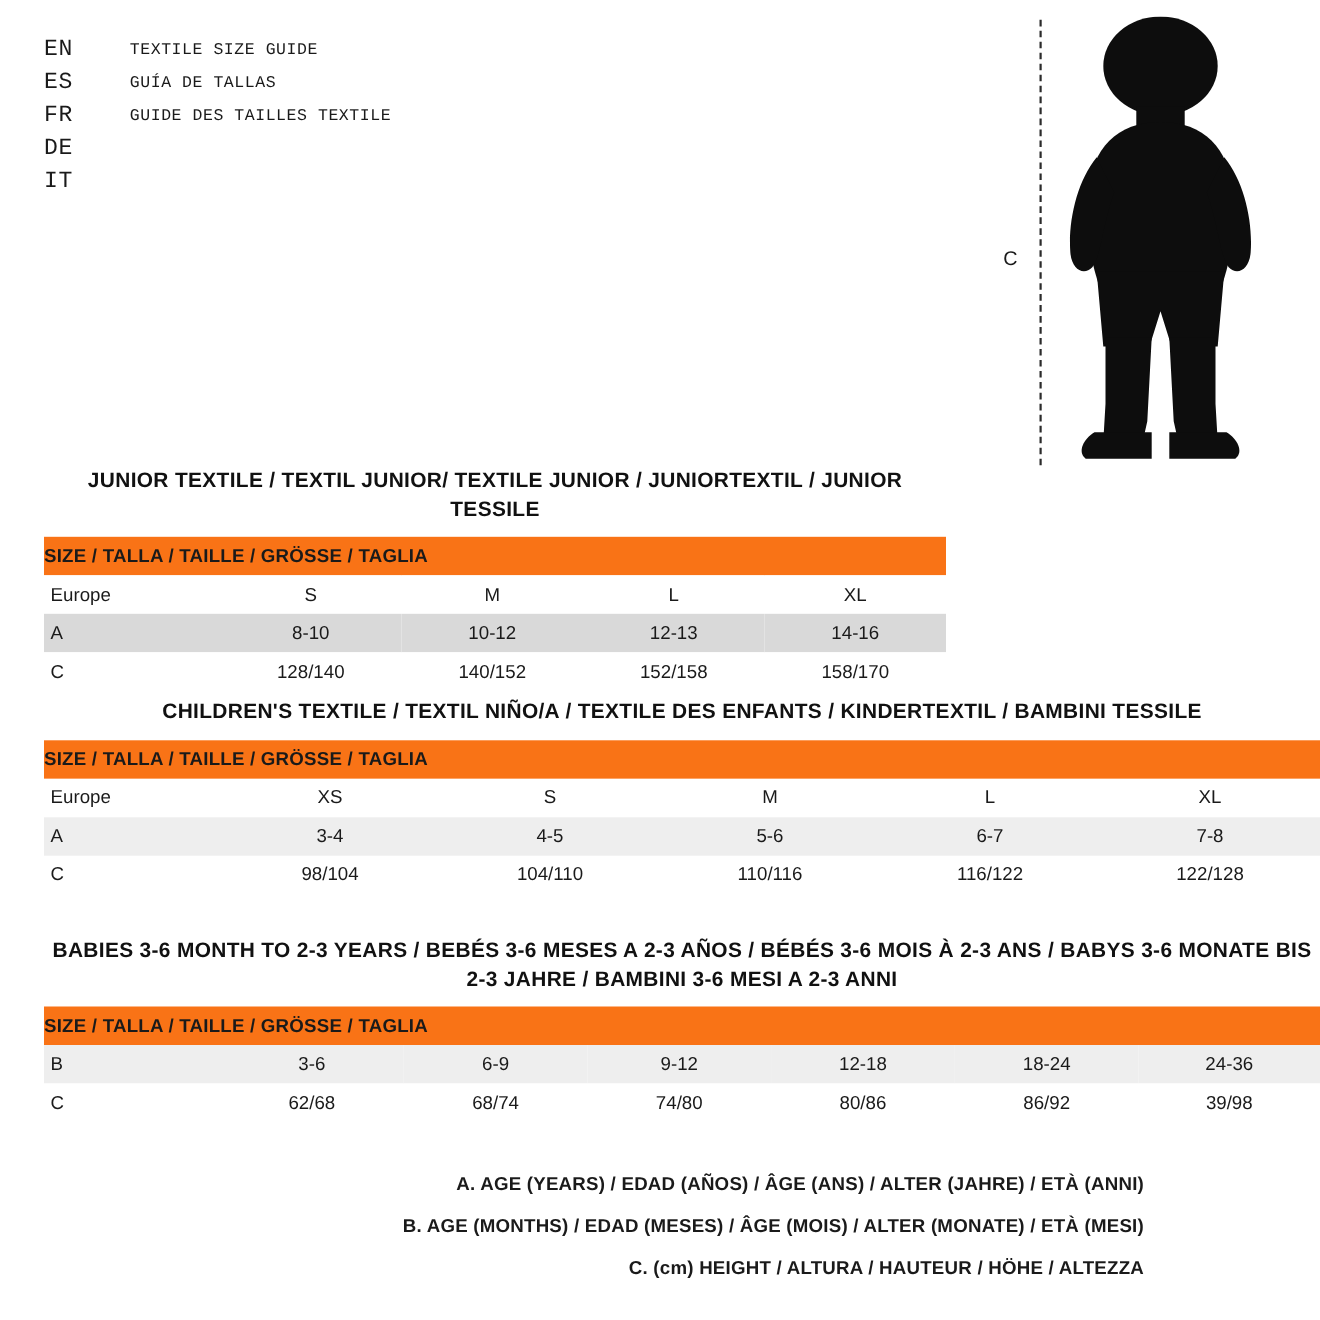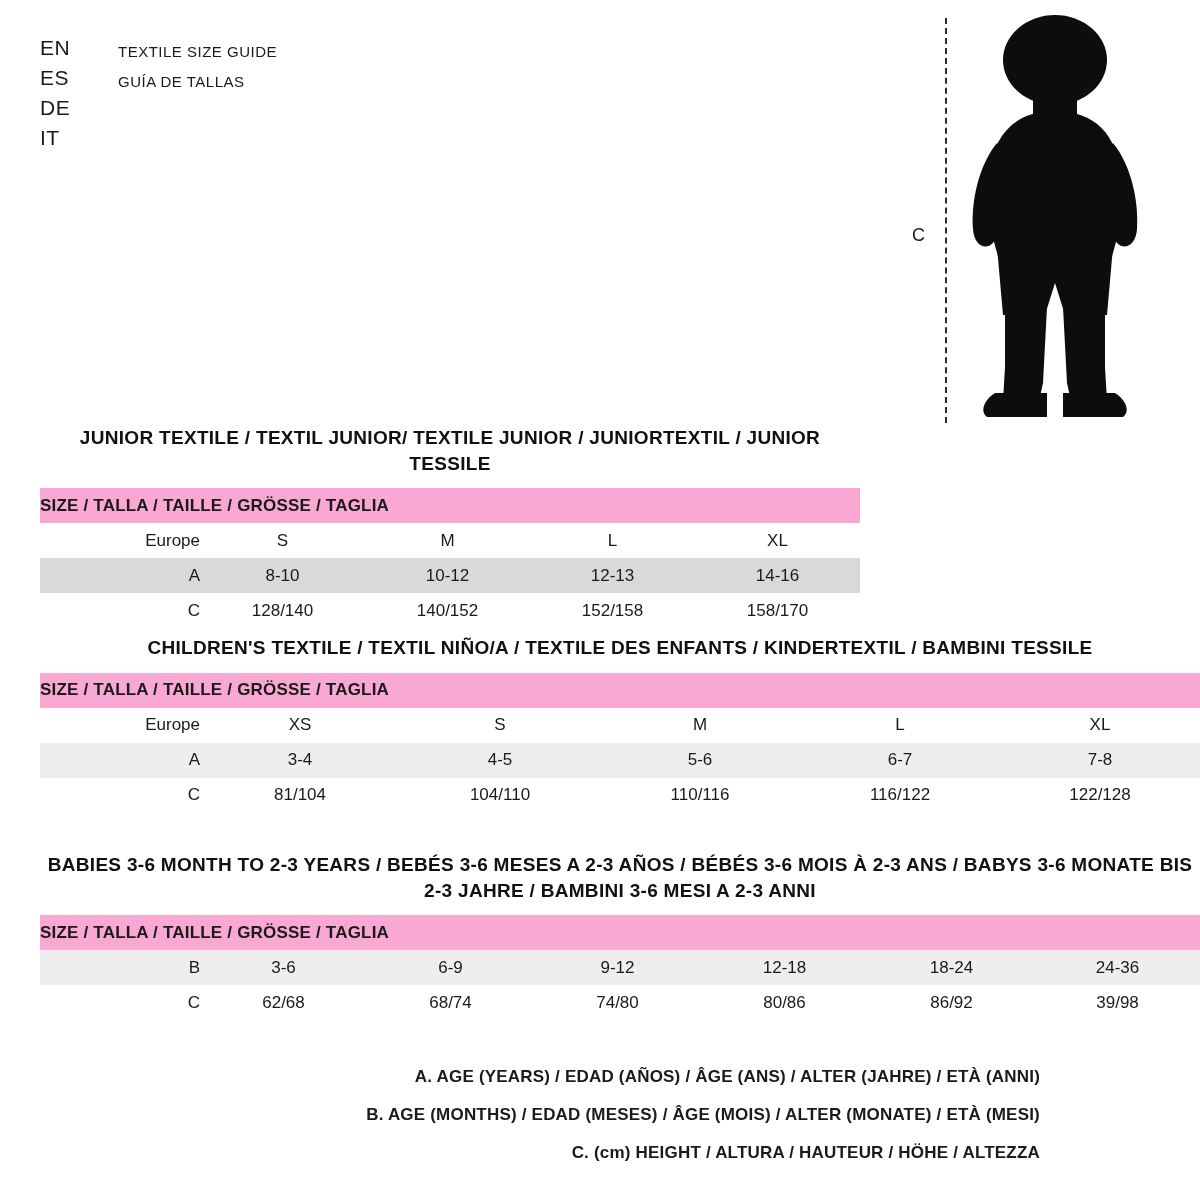--- a/index.html
+++ b/index.html
@@ -25,22 +25,23 @@
 
   
   .lang-block {
     position: absolute;
     left: 40px;
     top: 30px;
     width: 560px;
   }
   .lang-row {
     display: flex;
-    align-items: flex-end;
+    align-items: center;
     height: 30px;
+    font-family: Liberation Mono, monospace;
   }
   .lang-code {
     width: 78px;
     font-size: 21px;
     letter-spacing: .5px;
     color: #1a1a1a;
   }
   .lang-title {
     font-size: 15px;
     letter-spacing: .5px;
@@ -96,32 +97,32 @@
     table-layout: fixed;
   }
   table.size-table td {
     font-size: 17px;
     color: #1a1a1a;
     padding: 4px 0;
     height: 27px;
     vertical-align: middle;
   }
   .hdr-row td {
-    background: #f9a8d4;
+    background: #f97316;
     font-weight: bold;
     font-size: 17px;
     padding-left: 6px;
     letter-spacing: .2px;
   }
   .row-dark td { background: #d9d9d9; }
   .row-light td { background: #ffffff; }
   .row-mid td  { background: #eeeeee; }
   .lbl {
     padding-left: 6px !important;
-    text-align: right;
+    text-align: left;
   }
   .val { text-align: center; }
 
   
   .legend {
     position: absolute;
     left: 40px;
     top: 1068px;
     width: 1000px;
   }
@@ -141,20 +142,24 @@
 <div class="page">
 
   <div class="lang-block">
     <div class="lang-row">
       <span class="lang-code">EN</span>
       <span class="lang-title">TEXTILE SIZE GUIDE</span>
     </div>
     <div class="lang-row">
       <span class="lang-code">ES</span>
       <span class="lang-title">GUÍA DE TALLAS</span>
+    </div>
+    <div class="lang-row">
+      <span class="lang-code">FR</span>
+      <span class="lang-title">GUIDE DES TAILLES TEXTILE</span>
     </div>
     <div class="lang-row">
       <span class="lang-code">DE</span>
     </div>
     <div class="lang-row">
       <span class="lang-code">IT</span>
     </div>
   </div>
 
   <div class="figure-area">
@@ -255,21 +260,21 @@
         <tr class="row-mid">
           <td class="lbl">A</td>
           <td class="val">3-4</td>
           <td class="val">4-5</td>
           <td class="val">5-6</td>
           <td class="val">6-7</td>
           <td class="val">7-8</td>
         </tr>
         <tr class="row-light">
           <td class="lbl">C</td>
-          <td class="val">81/104</td>
+          <td class="val">98/104</td>
           <td class="val">104/110</td>
           <td class="val">110/116</td>
           <td class="val">116/122</td>
           <td class="val">122/128</td>
         </tr>
       </tbody>
     </table>
   </div>
 
   <div class="section" style="top:852px; width:1160px;">

